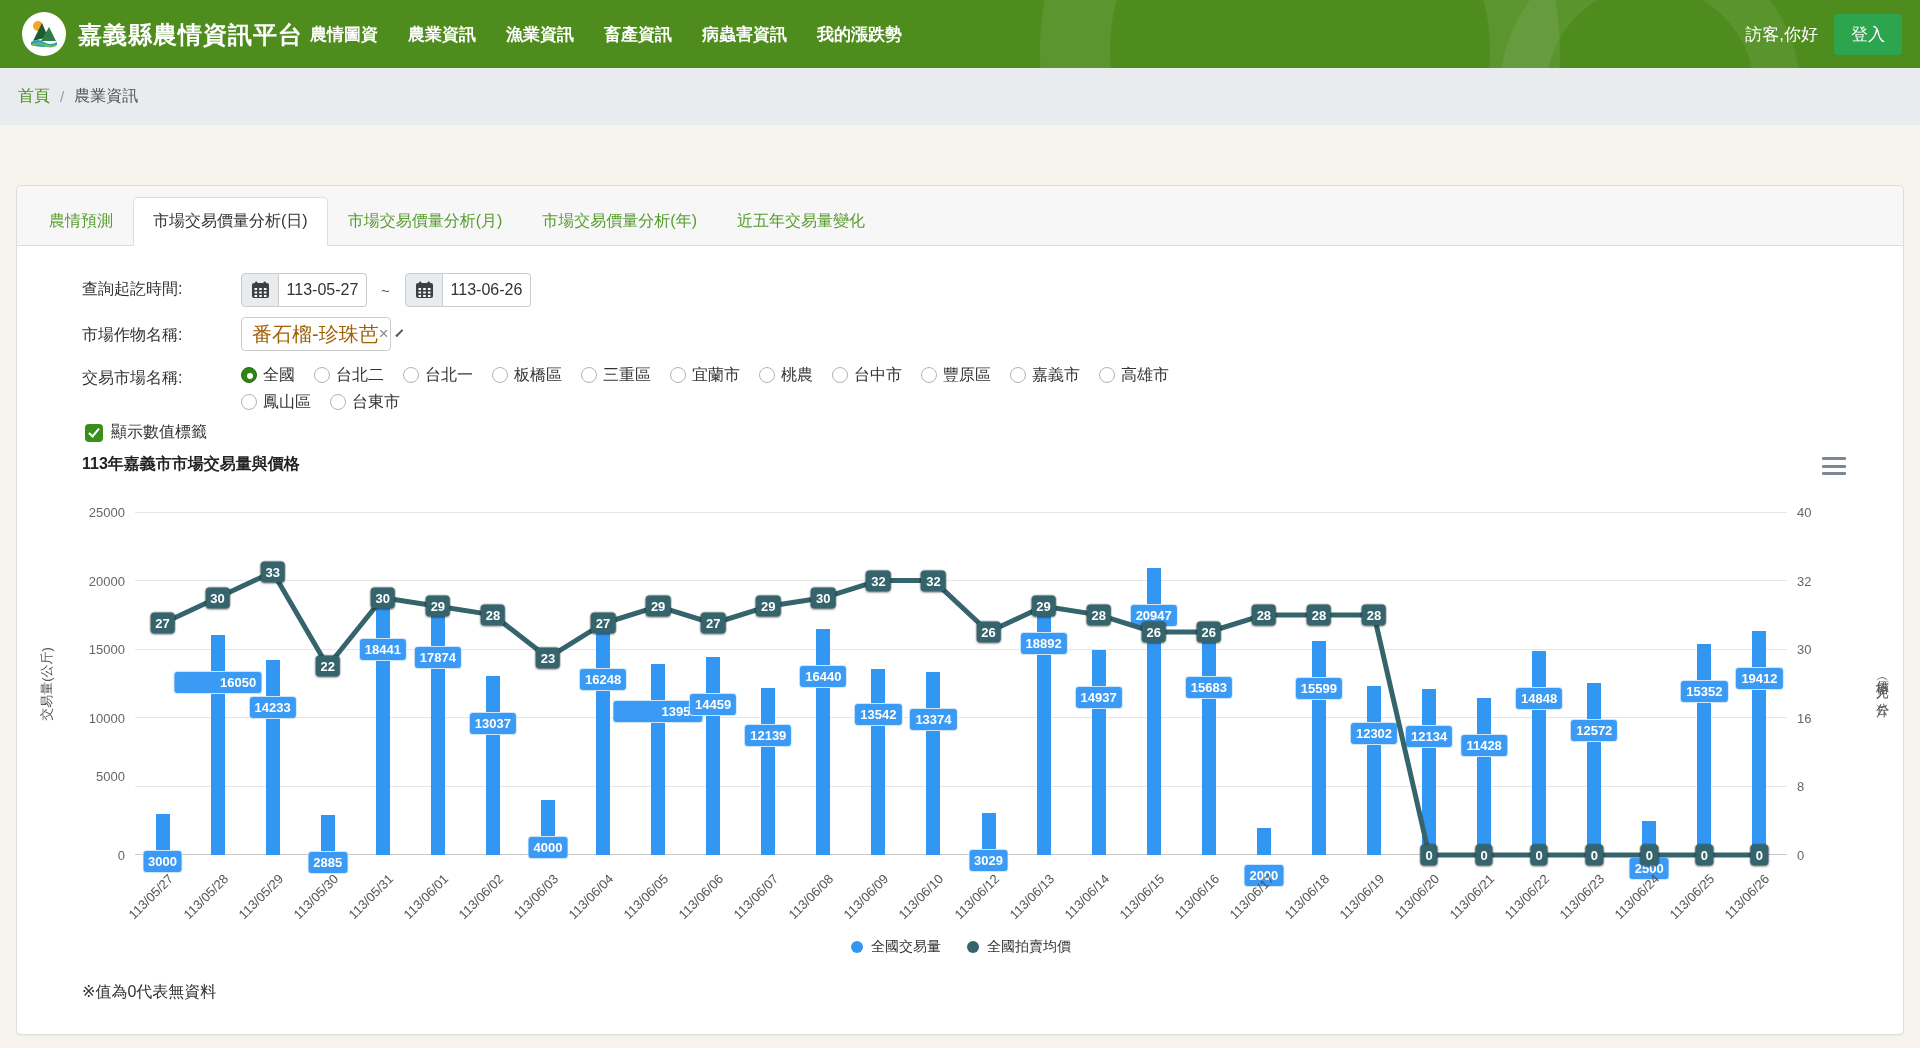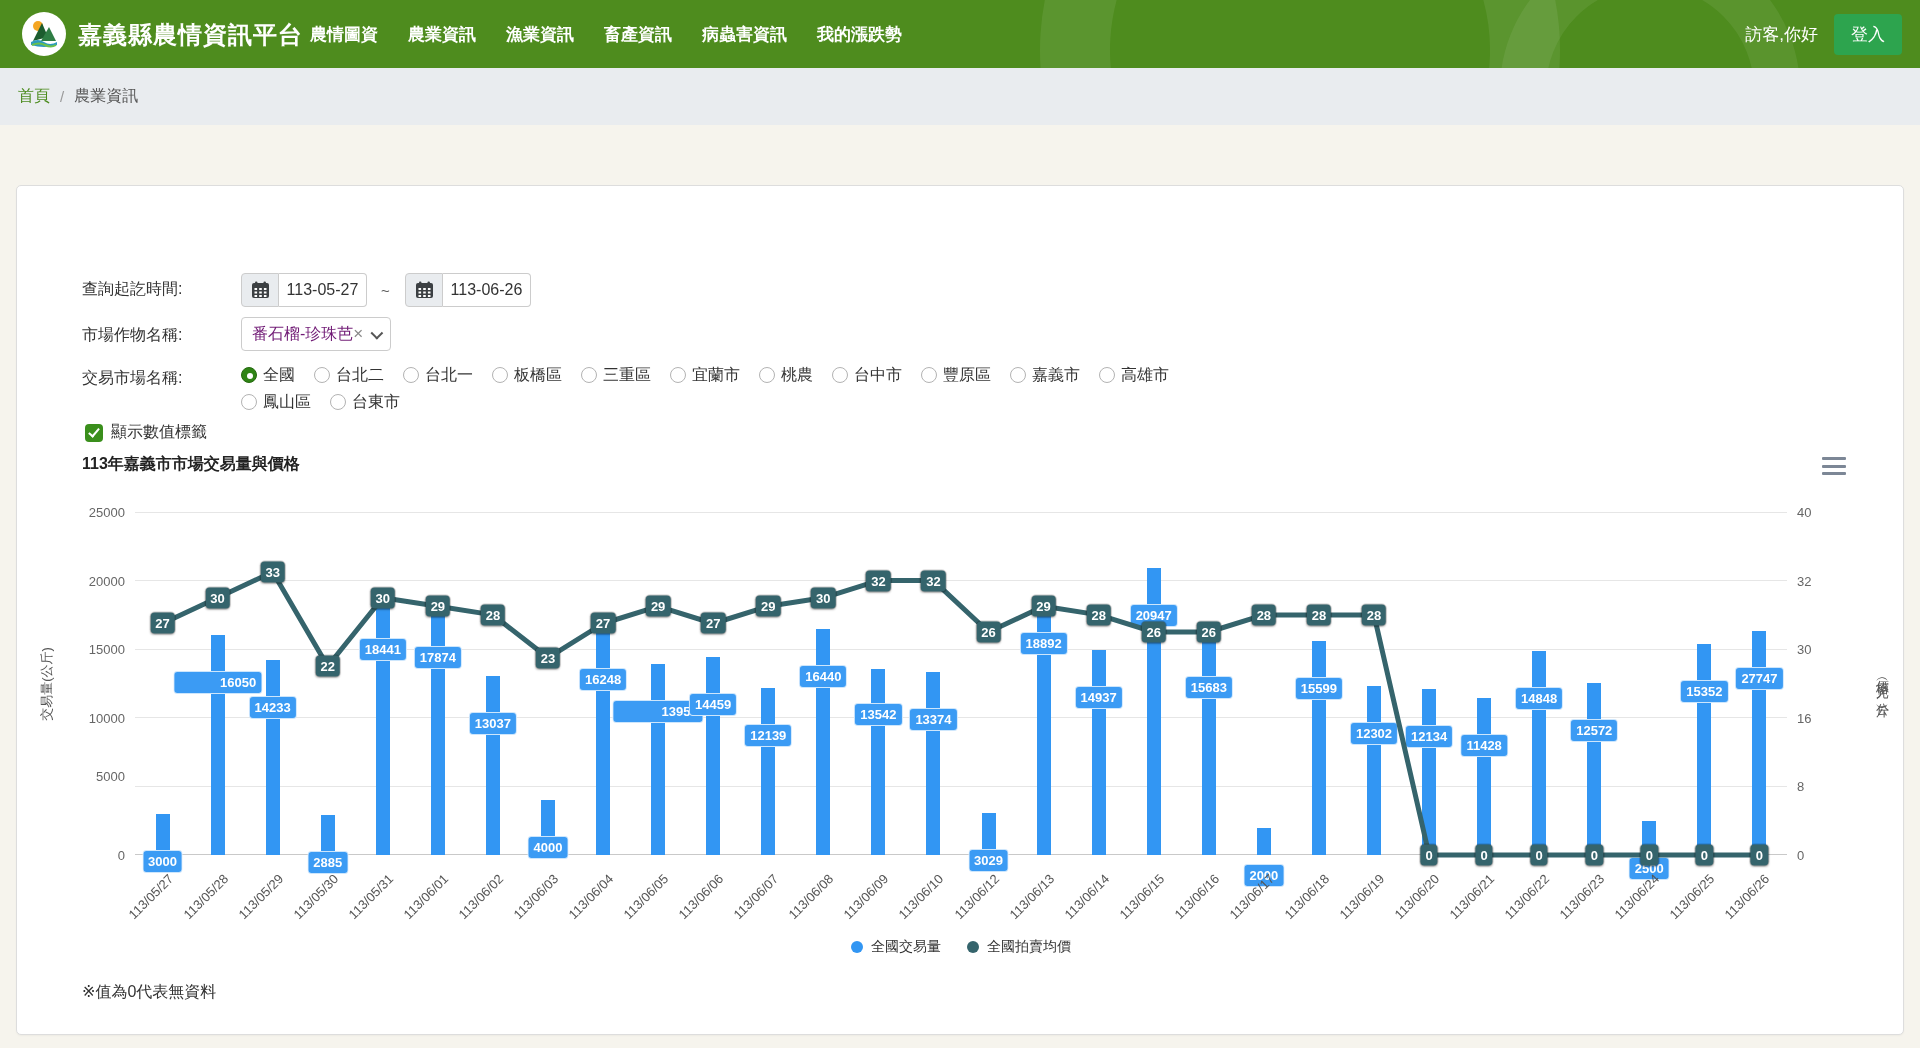--- a/index.html
+++ b/index.html
@@ -33,21 +33,21 @@
   .tab.active { background:#fff; color:#333; border:1px solid #ddd; border-bottom:1px solid #fff; border-radius:5px 5px 0 0; }
 
   .form-label { position:absolute; font-size:16px; color:#333; white-space:nowrap; }
 
   .ctrl { position:absolute; height:34px; }
   .cal-btn { width:38px; background:#e9ecef; border:1px solid #ccc; border-radius:4px 0 0 4px; display:flex; align-items:center; justify-content:center; cursor:pointer; }
   .date-input { background:#fff; border:1px solid #ccc; border-left:none; border-radius:0 4px 4px 0; width:88px; display:flex; align-items:center; justify-content:center; font-size:16px; color:#333; cursor:text; }
   .tilde { position:absolute; font-size:15px; color:#555; }
 
   .select-box { position:absolute; width:150px; height:34px; background:#fff; border:1px solid #ccc; border-radius:4px; display:flex; align-items:center; padding:0 10px; cursor:pointer; }
-  .select-text { font-size:16px; color:#701a75; flex:1; white-space:nowrap; }
+  .select-text { font-size:20px; color:#a16207; flex:1; white-space:nowrap; }
   .clear-x { color:#888; font-size:17px; margin-right:8px; cursor:pointer; }
   .chev { width:9px; height:9px; border-right:2px solid #555; border-bottom:2px solid #555; transform:rotate(45deg) translateY(-2px); }
 
   .radio-row { position:absolute; display:flex; gap:19px; align-items:center; height:22px; }
   .radio-item { display:flex; align-items:center; gap:6px; cursor:pointer; }
   .radio { width:16px; height:16px; border-radius:50%; border:1px solid #b3b3b3; background:#fff; position:relative; flex:none; }
   .radio.sel { background:#2f8415; border-color:#256a0f; }
   .radio.sel::after { content:""; position:absolute; left:5px; top:5px; width:6px; height:6px; border-radius:50%; background:#fff; }
   .radio-label { font-size:16px; color:#333; white-space:nowrap; }
 
@@ -115,20 +115,27 @@
     </div>
   </div>
 
   <div class="breadcrumb-bar">
     <span class="bc-home">首頁</span>
     <span class="bc-sep">/</span>
     <span class="bc-current">農業資訊</span>
   </div>
 
   <div class="card">
+    <div class="tabstrip" id="tabstrip">
+        <div class="tab">農情預測</div>
+        <div class="tab active">市場交易價量分析(日)</div>
+        <div class="tab">市場交易價量分析(月)</div>
+        <div class="tab">市場交易價量分析(年)</div>
+        <div class="tab">近五年交易量變化</div>
+      </div>
 
     <div class="form-label" style="left:65px; top:93px;">查詢起訖時間:</div>
     <div class="ctrl cal-btn" style="left:224px; top:87px;">
       <svg width="19" height="18" viewBox="0 0 19 18">
         <rect x="1" y="2" width="17" height="15" rx="2" fill="#3c4043"></rect>
         <rect x="4" y="0.5" width="2.4" height="4" rx="1" fill="#3c4043"></rect>
         <rect x="12.5" y="0.5" width="2.4" height="4" rx="1" fill="#3c4043"></rect>
         <g fill="#fff">
           <rect x="3.5" y="7" width="2.6" height="2"></rect>
             <rect x="8.2" y="7" width="2.6" height="2"></rect>
@@ -314,21 +321,21 @@
         <div class="lbl bar-lbl" style="left: 1073.8px; top: 131.829px;">15683</div>
         <div class="lbl bar-lbl" style="left: 1128.87px; top: 319.56px;">2000</div>
         <div class="lbl bar-lbl" style="left: 1183.93px; top: 132.982px;">15599</div>
         <div class="lbl bar-lbl" style="left: 1239px; top: 178.217px;">12302</div>
         <div class="lbl bar-lbl" style="left: 1294.07px; top: 180.522px;">12134</div>
         <div class="lbl bar-lbl" style="left: 1349.13px; top: 190.208px;">11428</div>
         <div class="lbl bar-lbl" style="left: 1404.2px; top: 143.285px;">14848</div>
         <div class="lbl bar-lbl" style="left: 1459.27px; top: 174.512px;">12572</div>
         <div class="lbl bar-lbl" style="left: 1514.33px; top: 312.7px;">2500</div>
         <div class="lbl bar-lbl" style="left: 1569.4px; top: 136.371px;">15352</div>
-        <div class="lbl bar-lbl" style="left: 1624.47px; top: 122.637px;">27747</div>
+        <div class="lbl bar-lbl" style="left: 1624.47px; top: 122.637px;">19412</div>
         <svg class="linewrap">
           <polyline points="27.5,111.5 82.6,85.8 137.7,60.0 192.7,154.3 247.8,85.8 302.9,94.3 357.9,102.9 413.0,145.8 468.1,111.5 523.1,94.3 578.2,111.5 633.3,94.3 688.3,85.8 743.4,68.6 798.5,68.6 853.5,120.0 908.6,94.3 963.7,102.9 1018.7,120.0 1073.8,120.0 1128.9,102.9 1183.9,102.9 1239.0,102.9 1294.1,343.0 1349.1,343.0 1404.2,343.0 1459.3,343.0 1514.3,343.0 1569.4,343.0 1624.5,343.0" fill="none" stroke="#35646c" stroke-width="5" stroke-linejoin="round" stroke-linecap="round"></polyline>
         </svg>
         <div class="lbl line-lbl" style="left: 27.5333px; top: 111.475px; background: rgb(53, 100, 108);">27</div>
         <div class="lbl line-lbl" style="left: 82.6px; top: 85.75px; background: rgb(53, 100, 108);">30</div>
         <div class="lbl line-lbl" style="left: 137.667px; top: 60.025px; background: rgb(53, 100, 108);">33</div>
         <div class="lbl line-lbl" style="left: 192.733px; top: 154.35px; background: rgb(53, 100, 108);">22</div>
         <div class="lbl line-lbl" style="left: 247.8px; top: 85.75px; background: rgb(53, 100, 108);">30</div>
         <div class="lbl line-lbl" style="left: 302.867px; top: 94.325px; background: rgb(53, 100, 108);">29</div>
         <div class="lbl line-lbl" style="left: 357.933px; top: 102.9px; background: rgb(53, 100, 108);">28</div>

